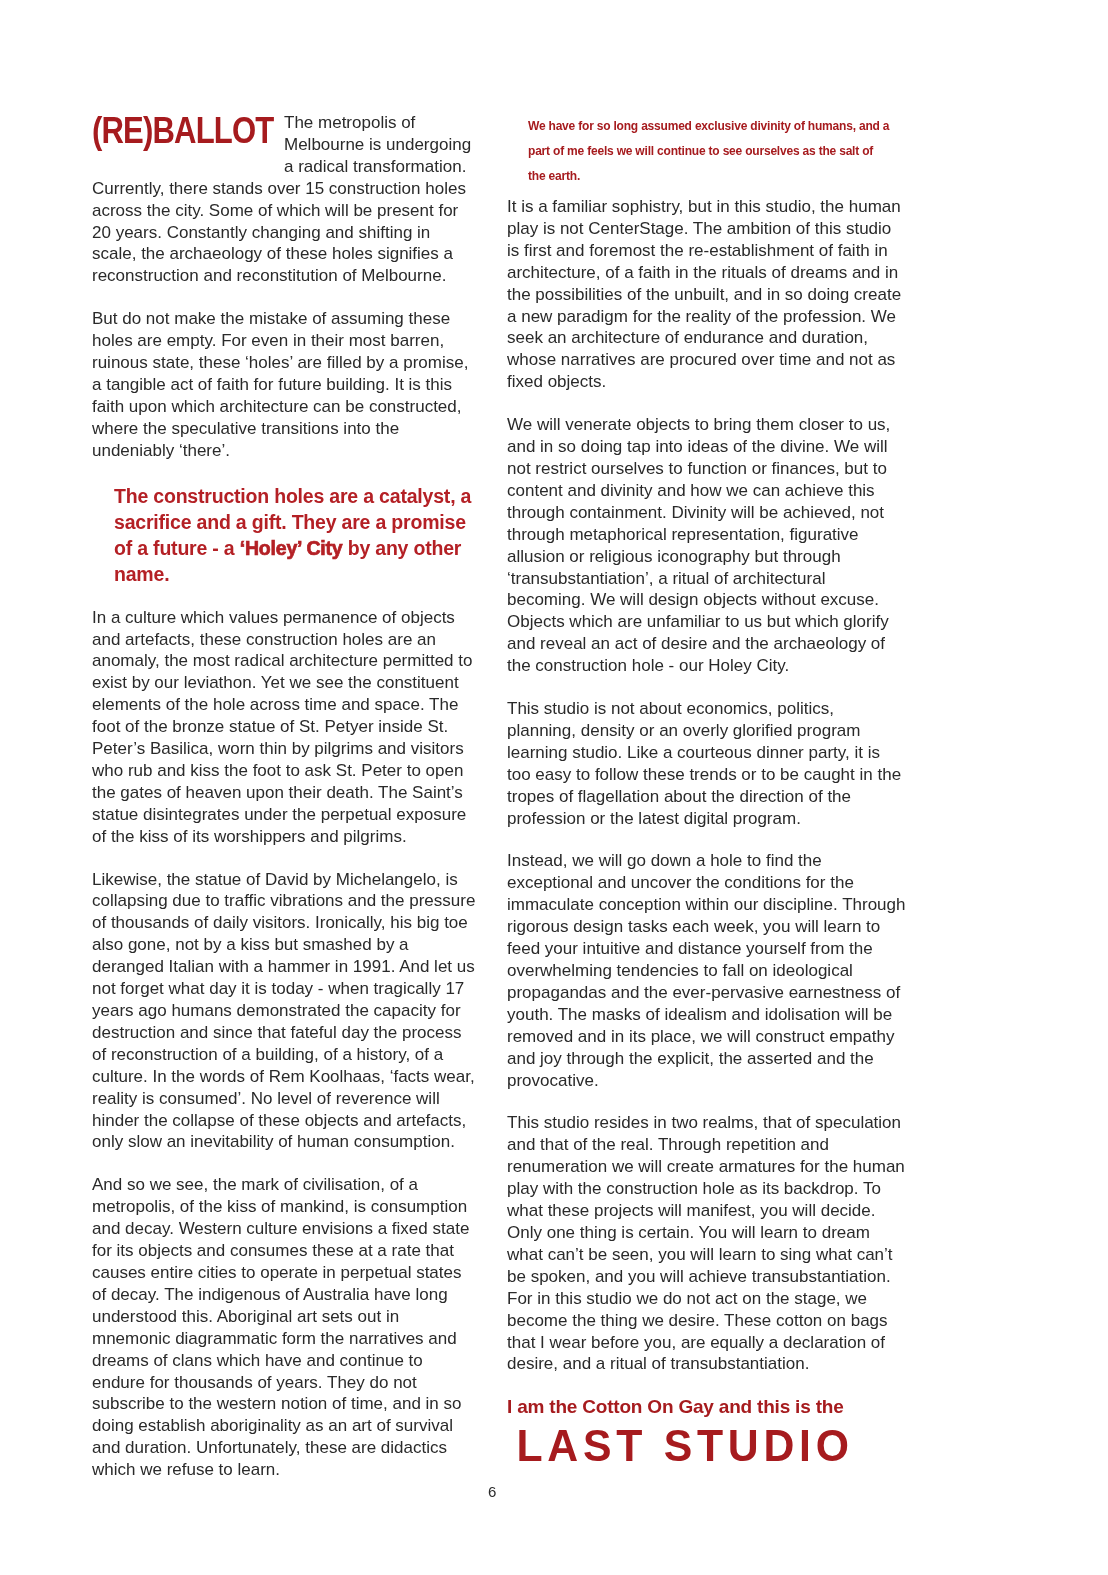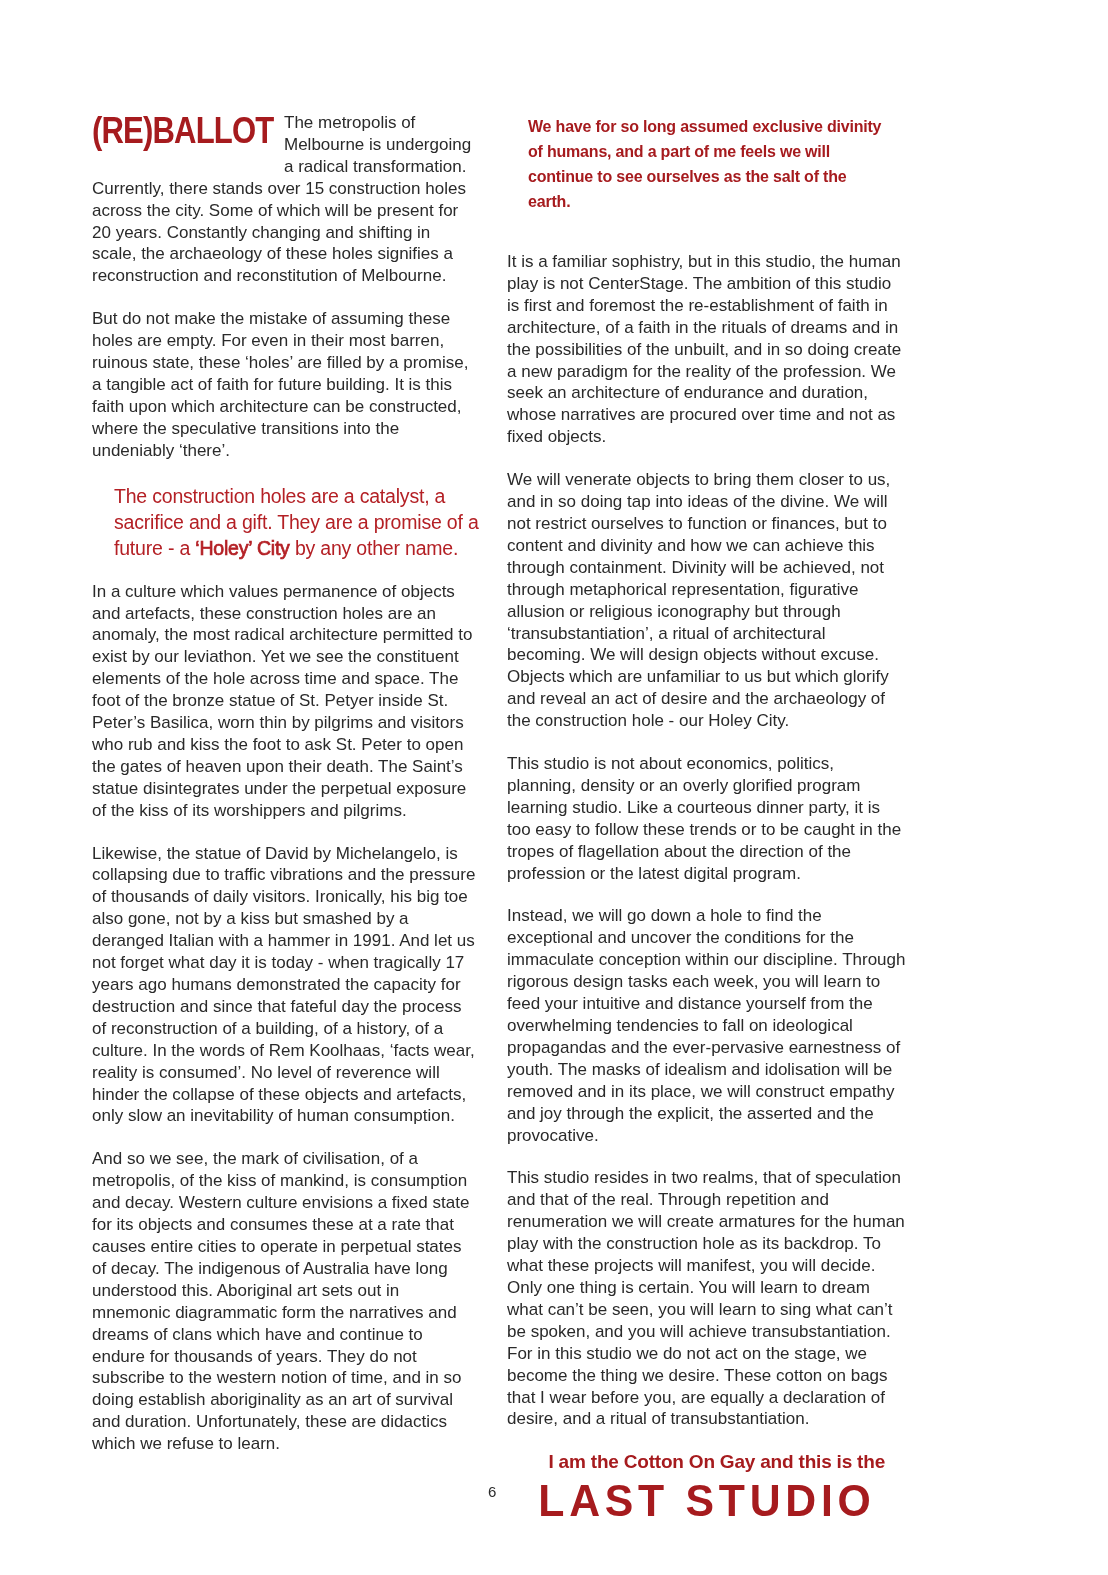--- a/index.html
+++ b/index.html
@@ -42,41 +42,41 @@
     transform:scaleX(0.84);
     transform-origin:0 0;
     white-space:nowrap;
   }
   .pull-quote{
     margin:2px 0 20px 0;
     padding-left:22px;
     width:372px;
     font-size:19.5px;
     line-height:26px;
-    font-weight:normal;
+    font-weight:bold;
     letter-spacing:-0.2px;
     color:var(--accent-bright);
   }
   .pq-strong{
     -webkit-text-stroke:0.7px currentColor;
   }
   .red-heading{
-    margin:0 0 37px 0;
+    margin:0 0 7px 0;
     padding-left:21px;
     width:365px;
-    font-size:16px;
+    font-size:12px;
     line-height:25px;
     font-weight:bold;
     letter-spacing:-0.2px;
     color:var(--accent);
   }
   .closing{
     margin-top:17px;
     width:378px;
-    text-align:right;
+    text-align:left;
   }
   .closing-line{
     font-size:19px;
     font-weight:bold;
     letter-spacing:-0.2px;
     color:var(--accent);
   }
   .closing-title{
     margin-top:3px;
     font-size:45px;

